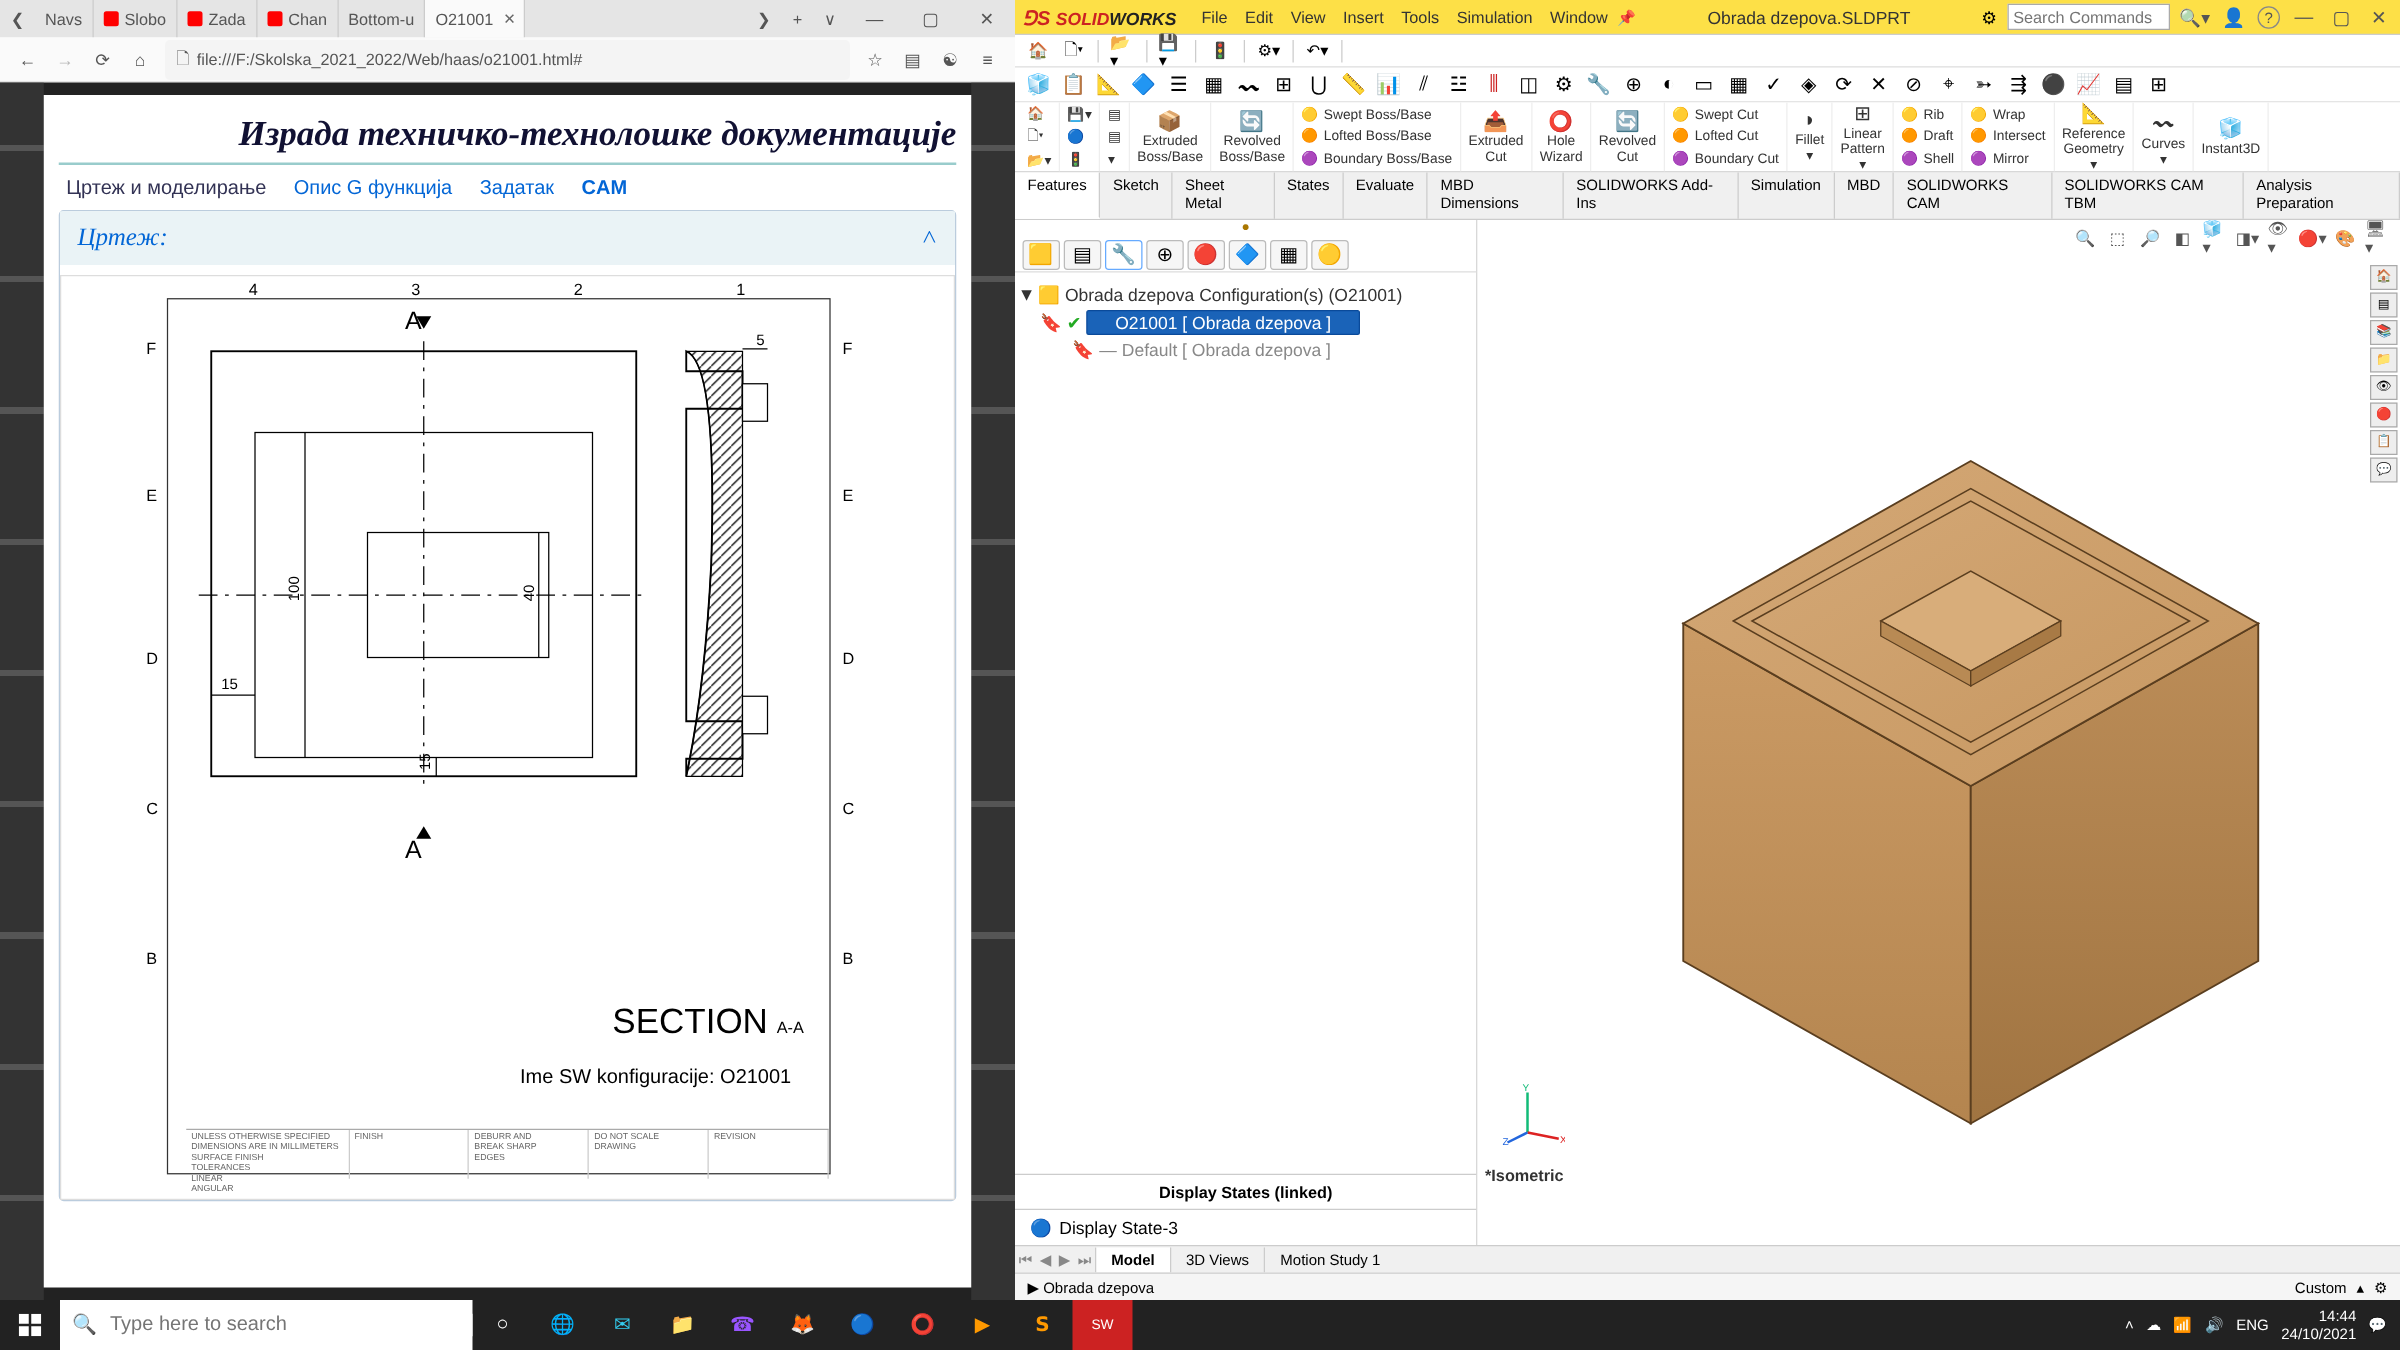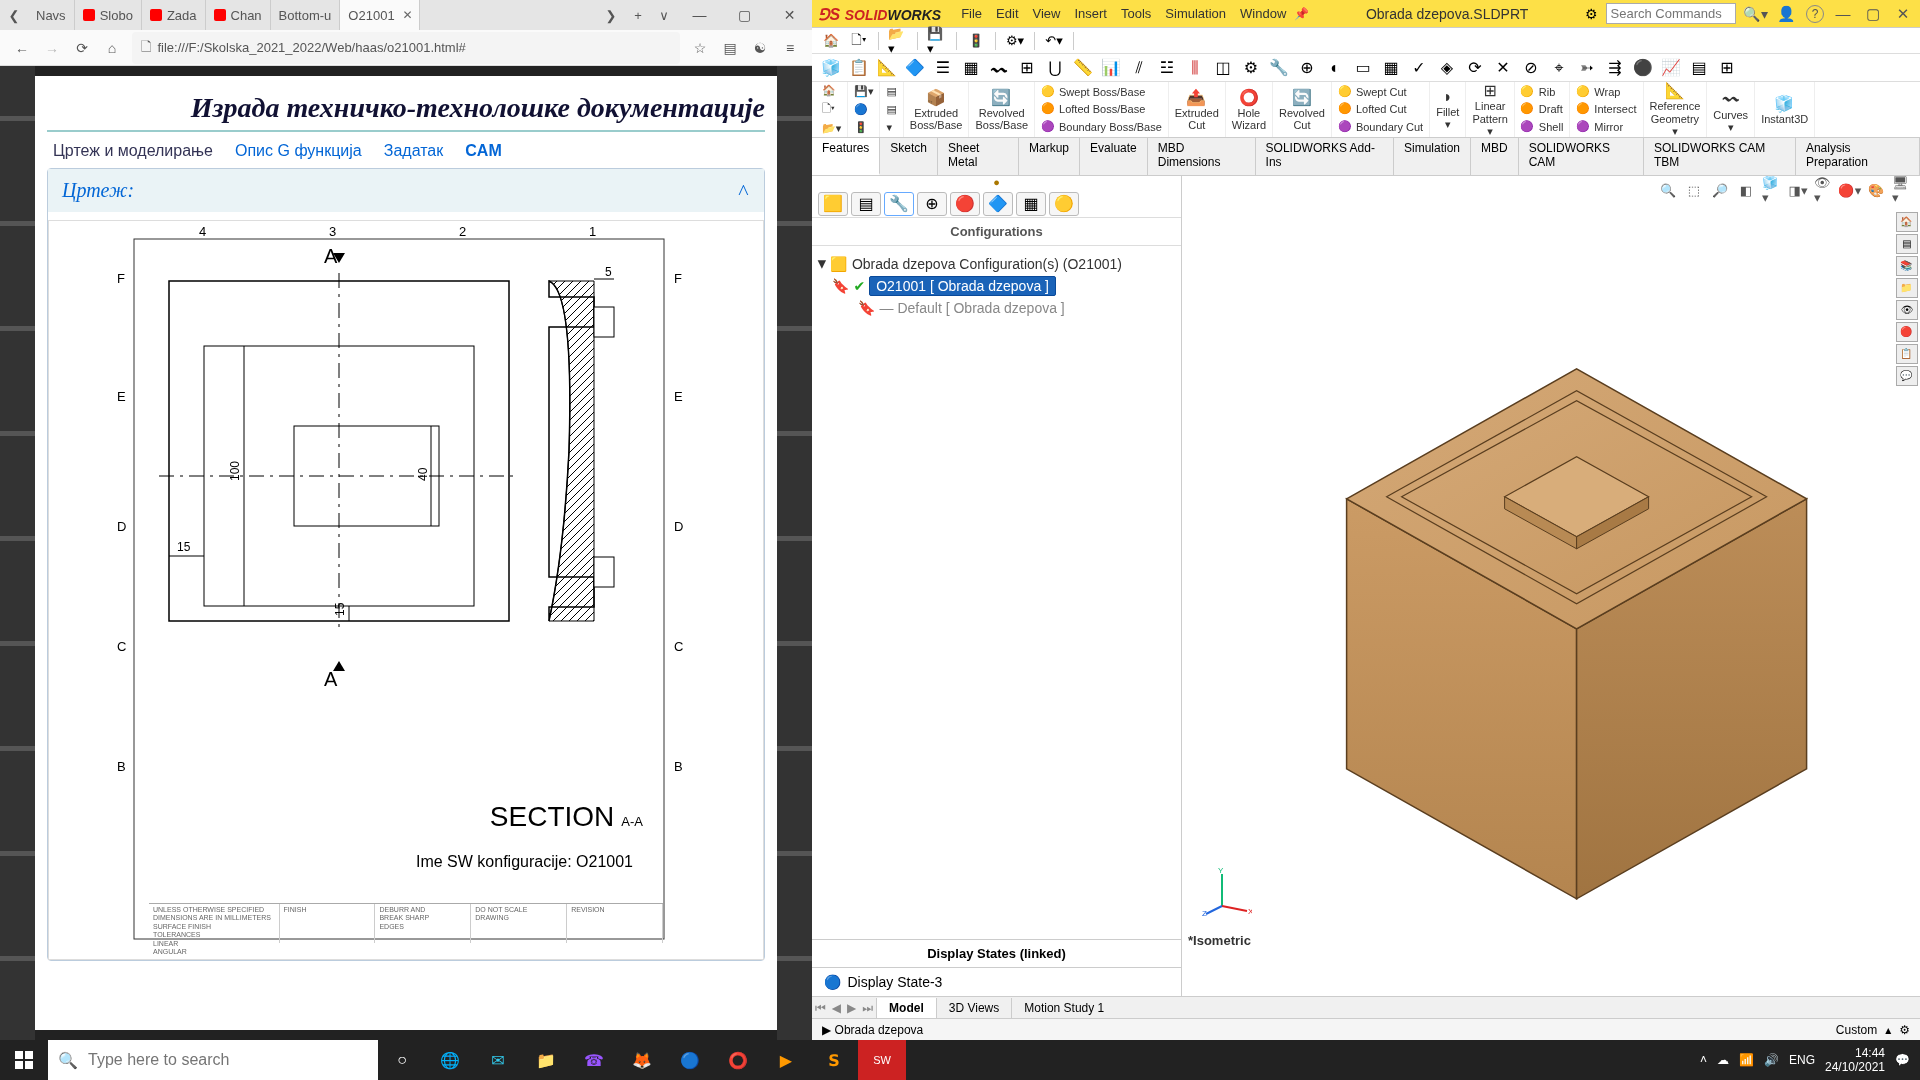--- a/index.html
+++ b/index.html
@@ -77,21 +77,21 @@
 .sw-body{flex:1;display:flex;position:relative;overflow:hidden}
 .sw-tree{width:370px;background:#fff;border-right:1px solid #ccc;display:flex;flex-direction:column}
 .tree-tabs{height:28px;display:flex;gap:3px;align-items:center;padding:0 6px;border-bottom:1px solid #ddd}
 .tree-tabs .tt{width:30px;height:24px;border:1px solid #bbb;border-radius:3px;display:flex;align-items:center;justify-content:center;background:#f6f6f6;cursor:pointer}
 .tree-tabs .tt.active{background:#fff;border-color:#6af}
 .tree-hd{text-align:center;font-size:13px;font-weight:600;padding:6px;background:#fff;border-bottom:1px solid #ddd;color:#555}
 .tree-body{flex:1;padding:8px 6px;font-size:14px;color:#333}
 .tree-body .node{display:flex;align-items:center;gap:4px;padding:2px 0;cursor:pointer}
 .tree-body .lvl1{padding-left:14px}
 .tree-body .lvl2{padding-left:40px}
-.tree-body .cfgsel{background:#1a63b8;color:#fff;border:1px solid #0a4a9a;padding:1px 6px;border-radius:2px}
+.tree-body .cfgsel{background:#1a63b8;color:#fff;border:1px solid #0a4a9a;padding:1px 22px;border-radius:2px}
 .tree-body .greynode{color:#888}
 .striangle{font-size:11px;transform:rotate(90deg);display:inline-block}
 .cfg-ico{color:#c90}
 .disp-hd{text-align:center;font-size:13px;font-weight:600;padding:6px;border-top:1px solid #ccc;border-bottom:1px solid #ccc}
 .disp-body{padding:6px 12px;font-size:14px}
 .disp-body .ds{display:flex;align-items:center;gap:6px}
 
 .sw-view{flex:1;position:relative;background:#fff}
 .sw-viewtb{position:absolute;right:0;top:0;display:flex;gap:6px;padding:4px 8px}
 .sw-viewtb .v{width:20px;height:20px;display:flex;align-items:center;justify-content:center;font-size:13px;color:#555}
@@ -440,21 +440,21 @@
     <div class="rib-grp">
         <span class="ico">🧊</span>
         <span class="lbl">Instant3D</span>
       </div>
   </div>
 
   <div class="sw-cmdtabs" id="cmdtabs">
       <div class="ct active">Features</div>
       <div class="ct">Sketch</div>
       <div class="ct">Sheet Metal</div>
-      <div class="ct">Markup</div>
+      <div class="ct">States</div>
       <div class="ct">Evaluate</div>
       <div class="ct">MBD Dimensions</div>
       <div class="ct">SOLIDWORKS Add-Ins</div>
       <div class="ct">Simulation</div>
       <div class="ct">MBD</div>
       <div class="ct">SOLIDWORKS CAM</div>
       <div class="ct">SOLIDWORKS CAM TBM</div>
       <div class="ct">Analysis Preparation</div>
     </div>
 
@@ -464,21 +464,20 @@
       <div class="tree-tabs">
         <div class="tt">🟨</div>
         <div class="tt">▤</div>
         <div class="tt active">🔧</div>
         <div class="tt">⊕</div>
         <div class="tt">🔴</div>
         <div class="tt">🔷</div>
         <div class="tt">▦</div>
         <div class="tt">🟡</div>
       </div>
-      <div class="tree-hd">Configurations</div>
       <div class="tree-body">
         <div class="node">
           <span class="striangle">▶</span>
           <span class="cfg-ico">🟨</span>
           <span>Obrada dzepova Configuration(s)  (O21001)</span>
         </div>
         <div class="node lvl1">
           <span style="color:#888">🔖</span>
           <span style="color:#2a2">✔</span>
           <span class="cfgsel">O21001 [ Obrada dzepova ]</span>

